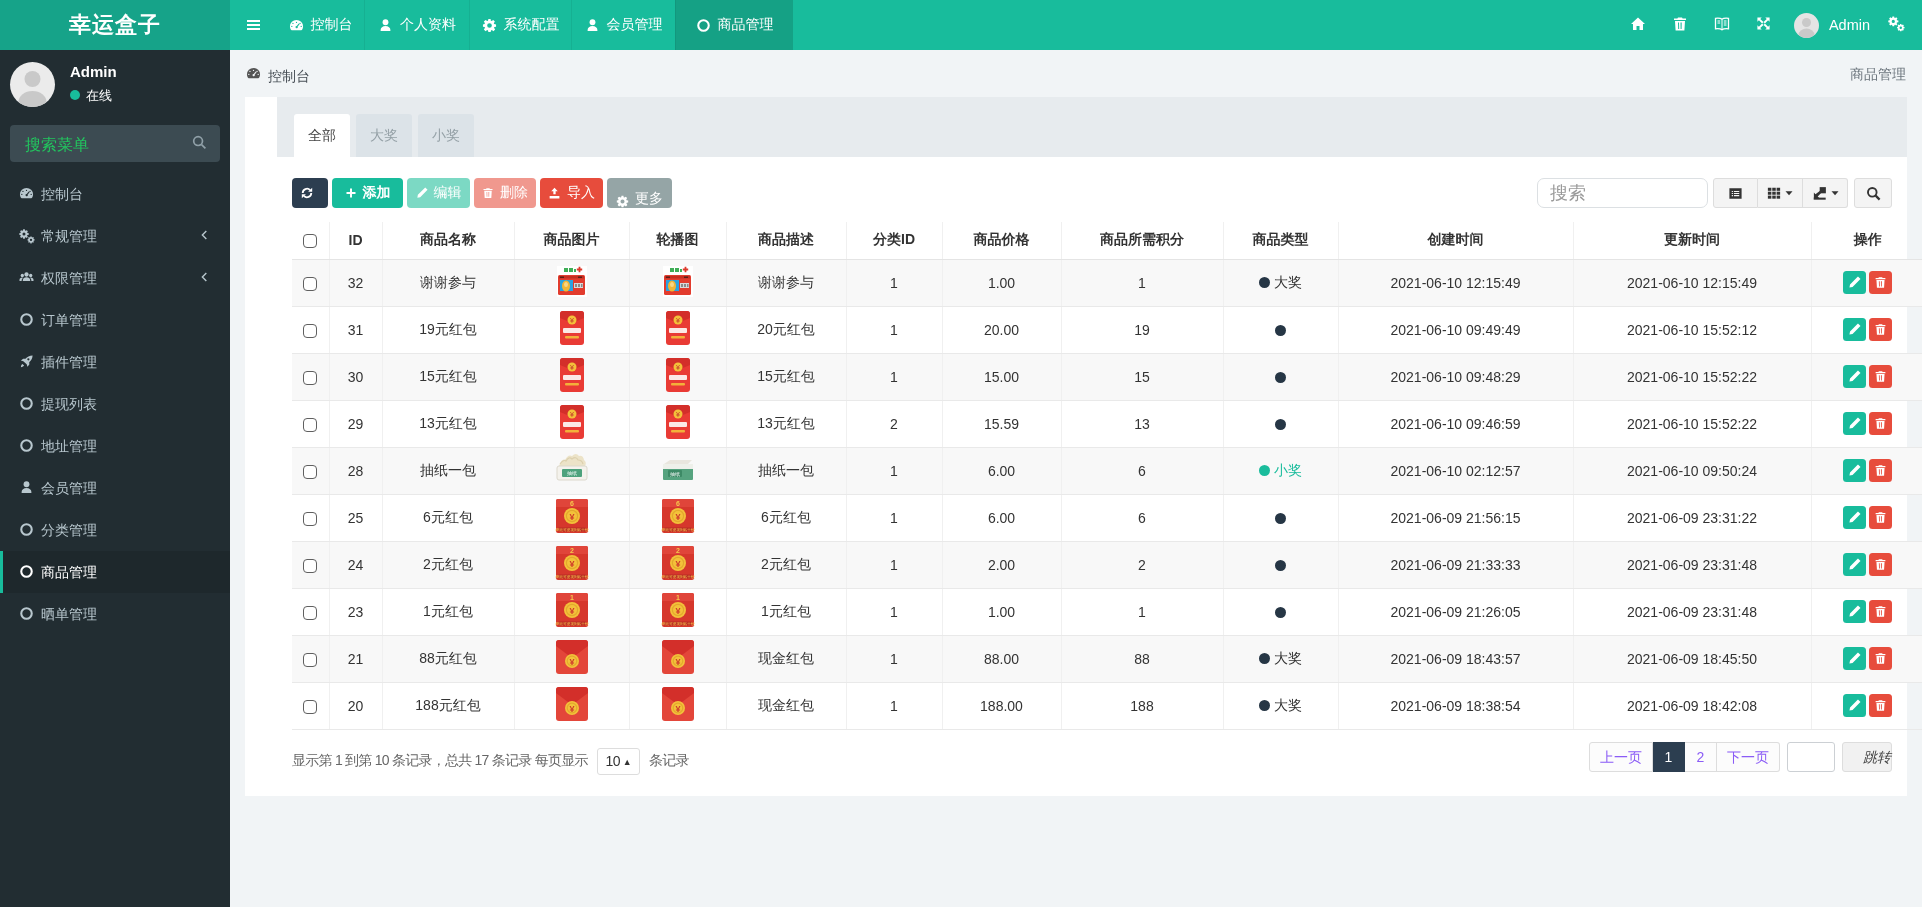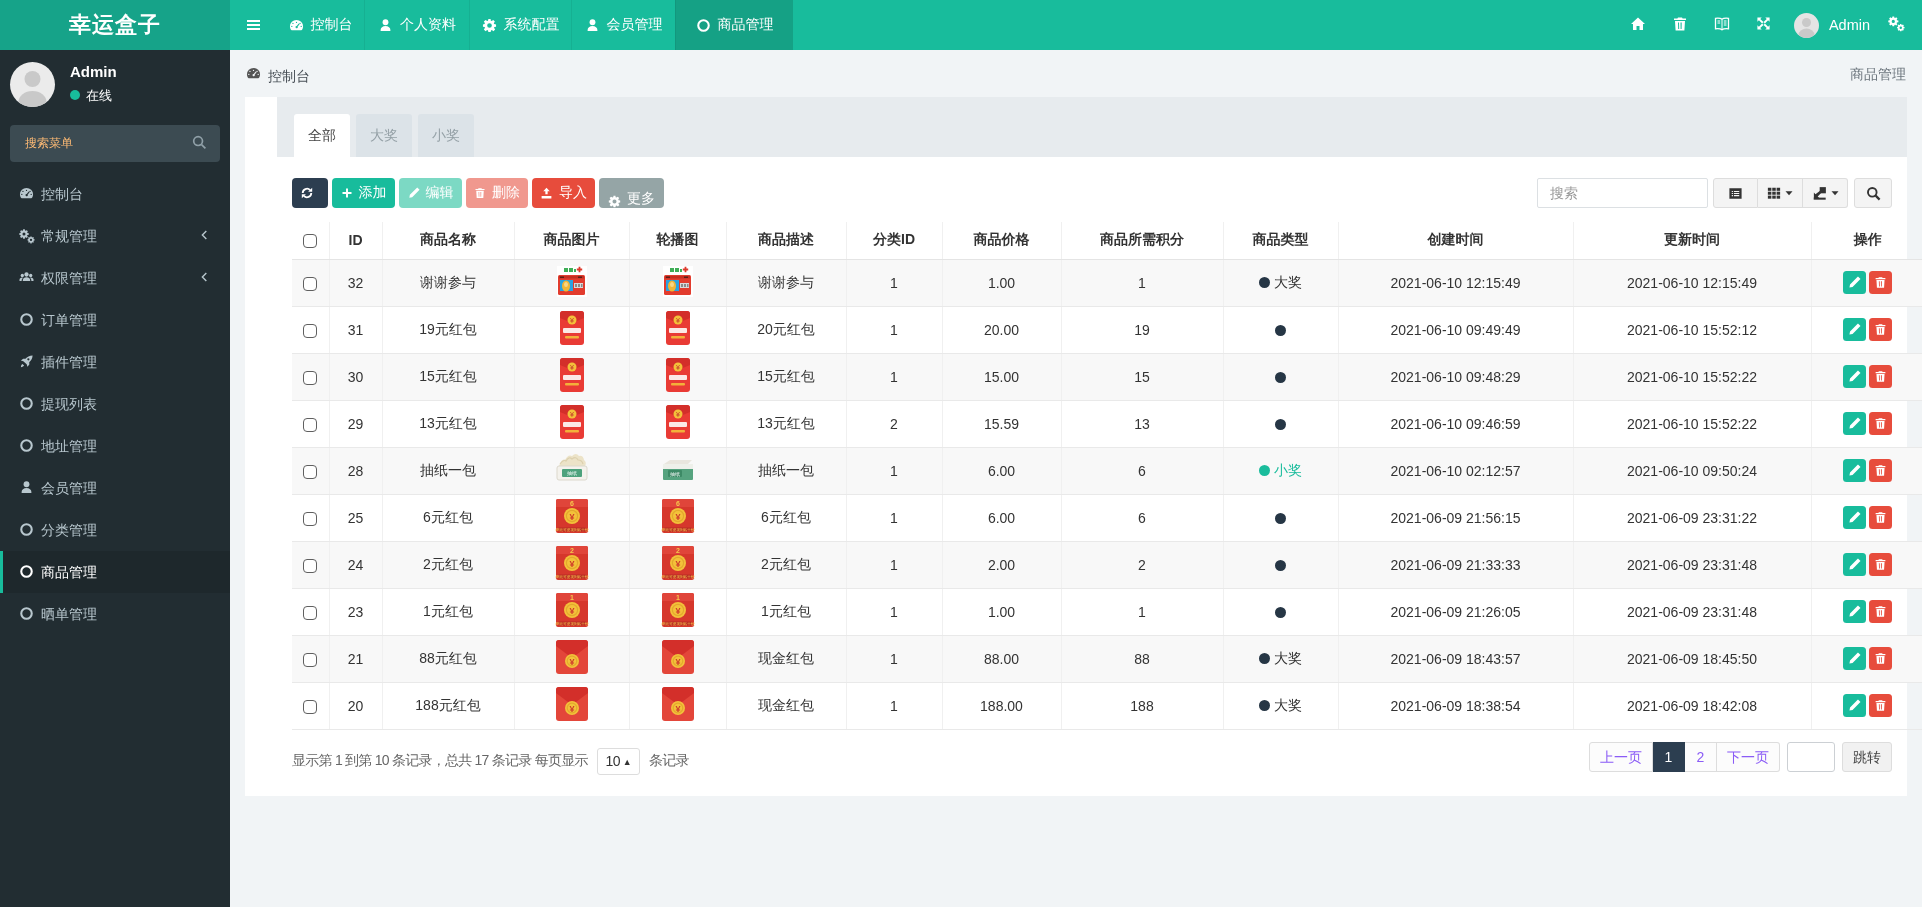--- a/index.html
+++ b/index.html
@@ -9,21 +9,21 @@
 
 .sidebar{position:absolute;left:0;top:0;width:230px;height:907px;background:#222d32;z-index:5;}
 .logo{height:50px;background:#16a389;color:#fff;font-size:22px;font-weight:bold;text-align:center;line-height:50px;letter-spacing:1px;}
 .upanel{position:relative;height:95px;}
 .avatar{position:absolute;left:10px;top:12px;width:45px;height:45px;border-radius:50%;background:#ebebeb;overflow:hidden;}
 .avatar svg{display:block;}
 .uname{position:absolute;left:70px;top:13px;color:#fff;font-weight:bold;font-size:15px;}
 .ustat{position:absolute;left:70px;top:37px;color:#fff;font-size:13px;}
 .dot{display:inline-block;width:10px;height:10px;border-radius:50%;background:#18bc9c;margin-right:6px;}
 .sform{position:absolute;left:10px;top:125px;width:210px;height:37px;background:#3c4b52;border-radius:4px;}
-.sform .ph{position:absolute;left:15px;top:10px;color:#fdba74;font-size:12px;}
+.sform .ph{position:absolute;left:15px;top:10px;color:#22c55e;font-size:16px;}
 .sform .mag{position:absolute;right:13px;top:10px;}
 .smenu{position:absolute;top:173px;left:0;width:230px;list-style:none;}
 .smenu li{position:relative;height:42px;line-height:42px;color:#b8c7ce;font-size:14px;}
 .smenu li .mi{position:absolute;left:19px;top:13px;width:16px;height:16px;}
 .smenu li .mi svg,.smenu li .chev svg{display:block;}
 .smenu li .mt{position:absolute;left:41px;}
 .smenu li .chev{position:absolute;right:18px;top:13px;}
 .smenu li.active{background:#1e282c;color:#fff;border-left:3px solid #18bc9c;}
 .smenu li.active .mi{left:16px;}
 .smenu li.active .mt{left:38px;}
@@ -49,27 +49,27 @@
 .phead{height:60px;background:#e7ebee;position:relative;}
 .ptabs{position:absolute;left:17px;bottom:0;display:flex;gap:6px;}
 .ptab{width:56px;height:43px;line-height:43px;text-align:center;background:#dce3e8;color:#95a1a7;font-size:14px;border-radius:3px 3px 0 0;}
 .ptab.active{background:#fff;color:#444;}
 .pbody{padding:0 15px;position:relative;}
 
 .tbar{margin-top:21px;height:30px;position:relative;}
 .btn{display:inline-flex;align-items:center;justify-content:center;height:30px;border-radius:4px;color:#fff;font-size:14px;vertical-align:top;margin-right:4px;border:none;}
 .btn svg{margin-right:6px;}
 .b-ref{width:36px;background:#2c3e50;}
-.b-add{width:63px;background:#18bc9c;}
+.b-add{width:71px;background:#18bc9c;font-weight:bold;}
 .b-edit{width:63px;background:#7cd9c4;}
 .b-del{width:62px;background:#f0988e;}
 .b-imp{width:63px;background:#e74c3c;}
 .b-more{width:65px;background:#95a5a6;align-items:flex-end;}
 .tbar-r{position:absolute;right:0;top:0;height:30px;display:flex;}
-.sinput{width:171px;height:30px;border:1px solid #dce0e3;background:#fff;color:#999;font-size:14px;padding-left:12px;line-height:28px;border-radius:2px;}
+.sinput{width:171px;height:30px;border:1px solid #dce0e3;background:#fff;color:#999;font-size:18px;padding-left:12px;line-height:28px;border-radius:7px;}
 .bgroup{display:flex;margin-left:5px;}
 .bgroup .gbtn{width:45px;height:30px;background:#f4f4f4;border:1px solid #ddd;border-left:none;display:flex;align-items:center;justify-content:center;}
 .bgroup .gbtn:first-child{border-left:1px solid #ddd;border-radius:3px 0 0 3px;}
 .bgroup .gbtn:last-child{border-radius:0 3px 3px 0;}
 .srchbtn{width:38px;height:30px;background:#f4f4f4;border:1px solid #ddd;border-radius:3px;margin-left:6px;display:flex;align-items:center;justify-content:center;}
 
 table{border-collapse:collapse;table-layout:fixed;width:1632px;margin-top:14px;}
 th,td{border-bottom:1px solid #e9e9e9;border-left:1px solid #f0f0f0;text-align:center;font-size:14px;color:#333;overflow:hidden;white-space:nowrap;}
 th:first-child,td:first-child{border-left:none;}
 th{height:37px;font-weight:bold;border-bottom:1px solid #e4e4e4;}
@@ -86,21 +86,21 @@
 .pgn{position:relative;height:30px;margin-top:12px;}
 .pgl{position:absolute;left:0;top:6px;color:#666;font-size:14px;letter-spacing:-0.75px;}
 .pagesize{display:inline-block;width:43px;height:27px;border:1px solid #ddd;border-radius:3px;background:#fff;text-align:center;line-height:25px;color:#333;vertical-align:middle;margin:0 6px;}
 .pgr{position:absolute;right:0;top:0;height:30px;display:flex;}
 .pcell{min-width:32px;padding:0 10px;height:30px;border:1px solid #ddd;border-left:none;background:#fcfcfc;color:#8b5cf6;line-height:28px;text-align:center;font-size:14px;}
 .pcell.first{border-left:1px solid #ddd;border-radius:3px 0 0 3px;}
 .pcell.last{border-radius:0 3px 3px 0;}
 .pcell.act{background:#2c3e50;color:#fff;border-color:#2c3e50;}
 .pcell.num{padding:0;width:32px;}
 .pginput{width:48px;height:30px;border:1px solid #ccd0d4;border-radius:3px;margin-left:7px;background:#fff;}
-.pgo{width:50px;height:30px;border:1px solid #ddd;border-radius:3px;margin-left:7px;background:#f1f1f1;text-align:center;line-height:28px;color:#444;}
+.pgo{width:50px;height:30px;border:1px solid #ddd;border-radius:3px;margin-left:7px;background:#f1f1f1;text-align:right;line-height:28px;color:#444;font-style:italic;}
 </style>
 </head>
 <body>
 <div class="sidebar">
   <div class="logo">幸运盒子</div>
   <div class="upanel">
     <div class="avatar">
         <svg width="45" height="45">
           <circle cx="22.5" cy="17" r="8" fill="#c9c9c9"></circle>
           <ellipse cx="22.5" cy="40" rx="14" ry="11" fill="#c9c9c9"></ellipse>

